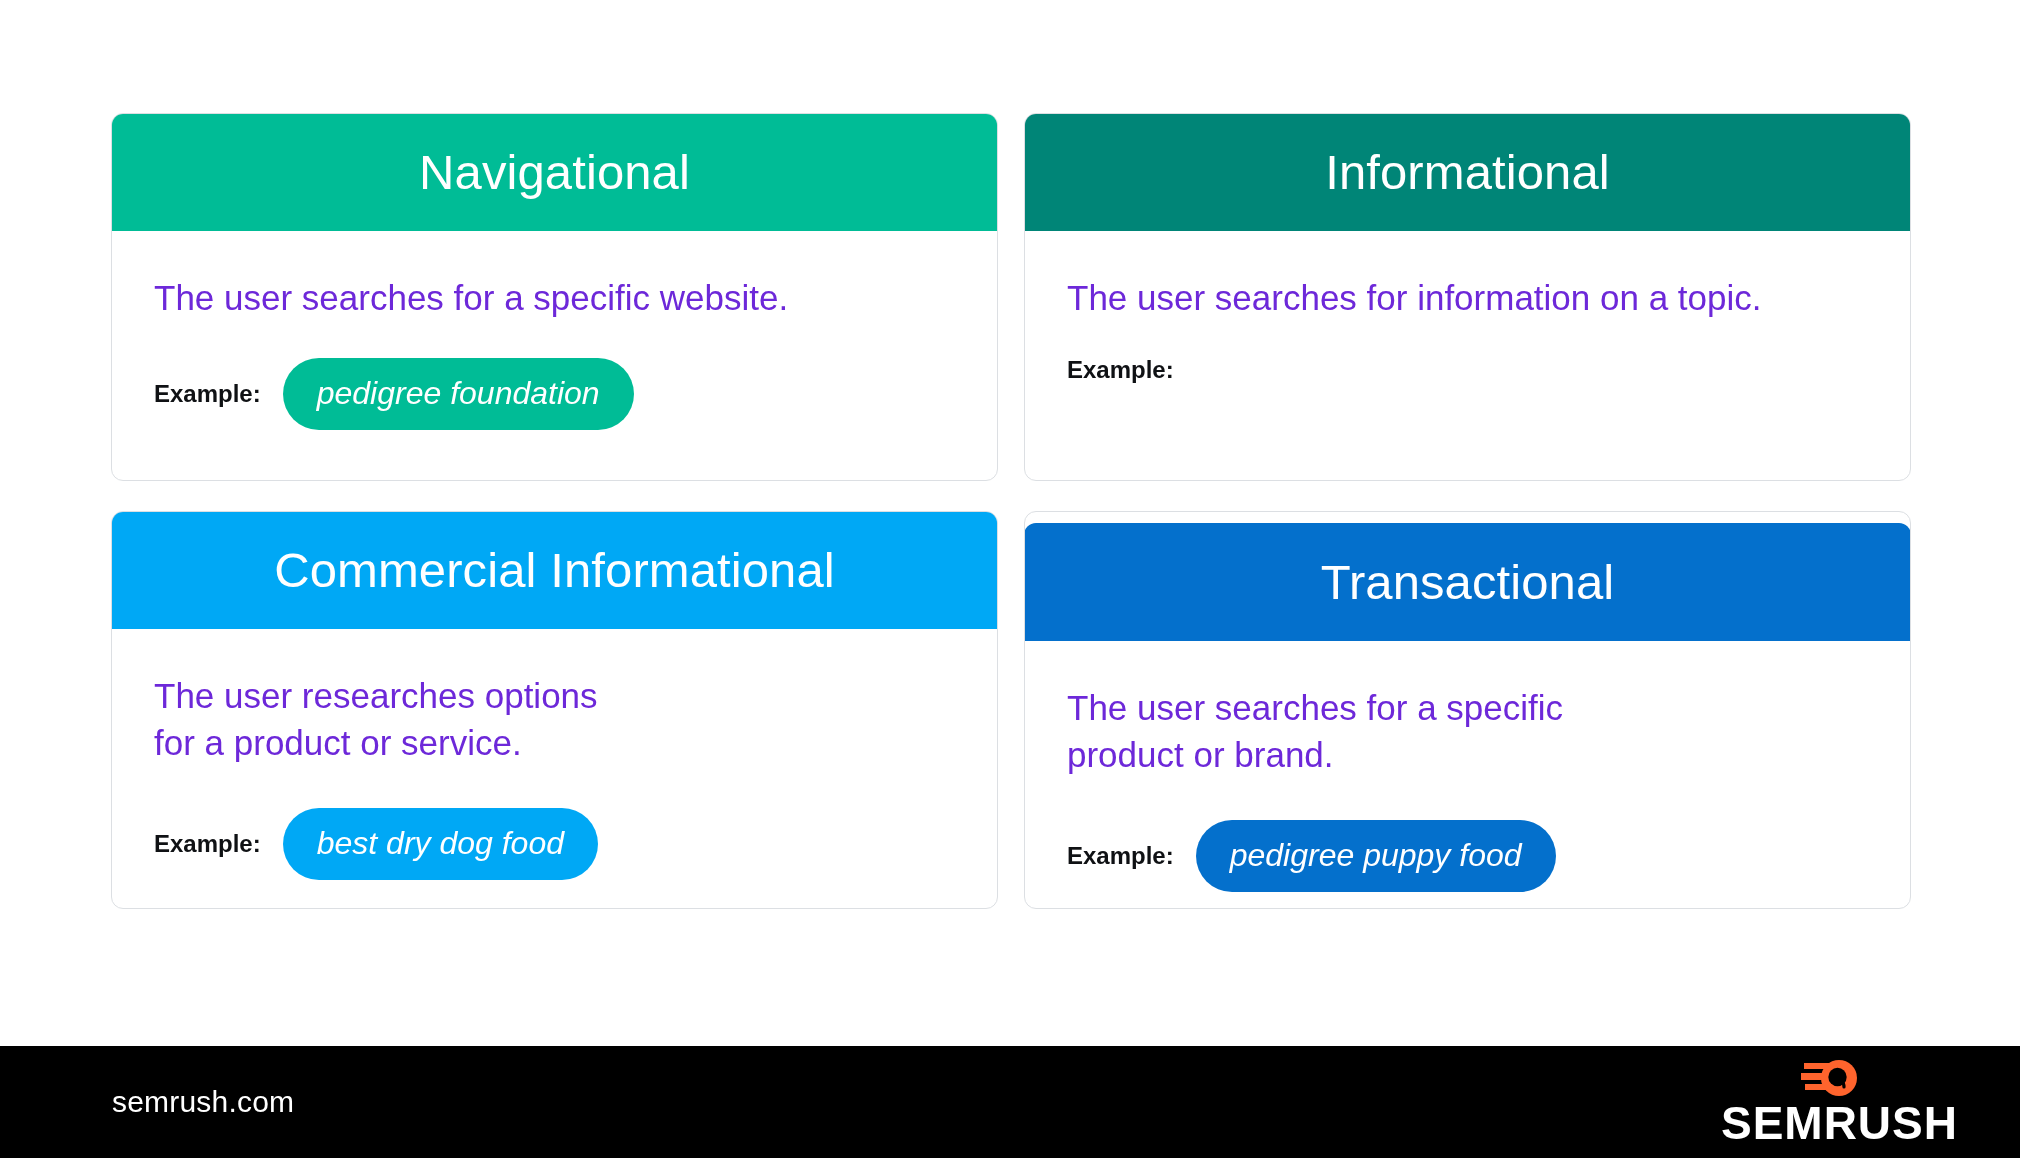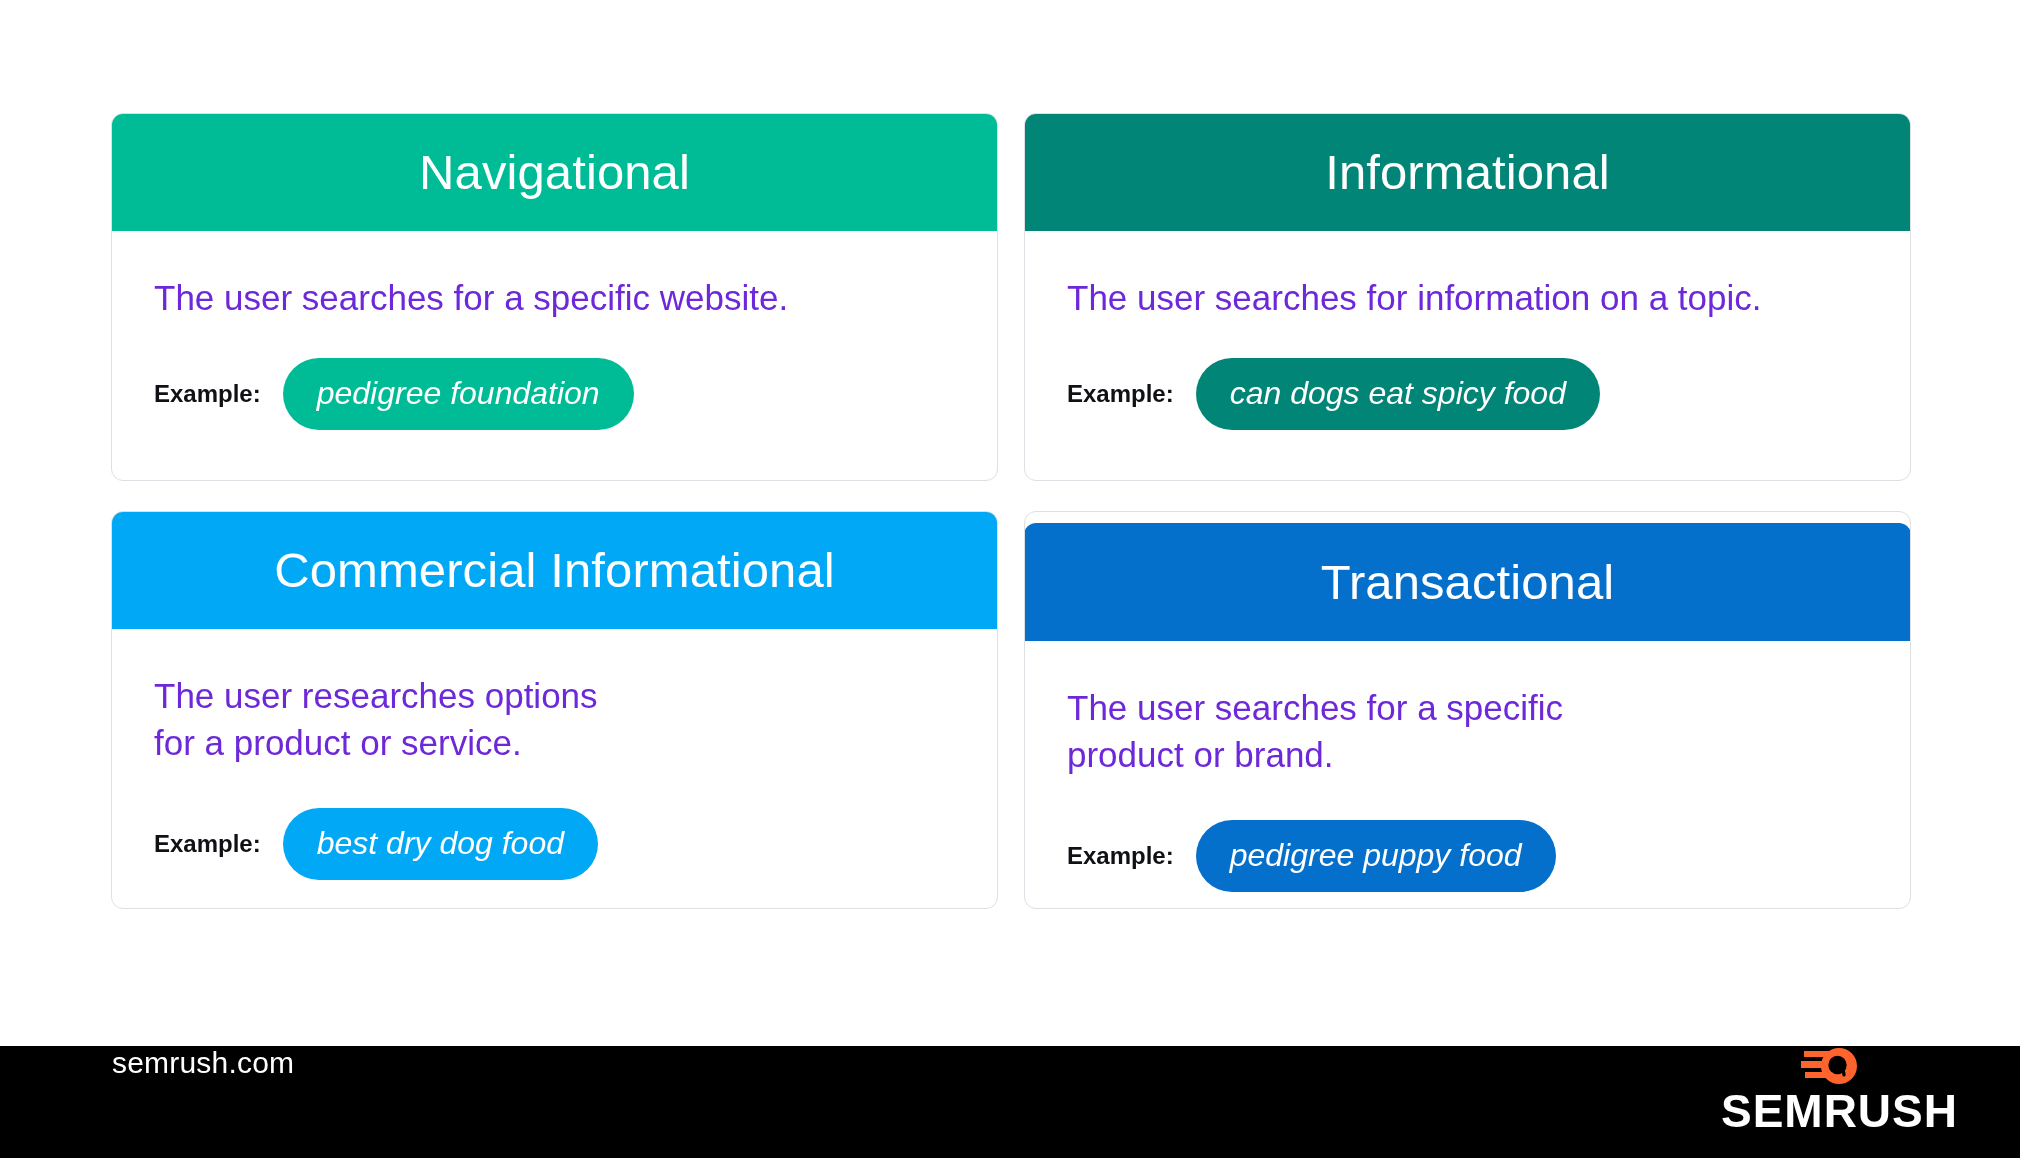--- a/index.html
+++ b/index.html
@@ -103,20 +103,21 @@
 
   
   .footer {
     position: absolute;
     left: 0;
     top: 1046px;
     width: 2020px;
     height: 112px;
     background: #000000;
     display: flex;
+    align-items: center;
     justify-content: space-between;
     box-sizing: border-box;
     padding: 0 62px 0 112px;
   }
 
   .footer-url {
     color: #ffffff;
     font-size: 30px;
     font-weight: 400;
     letter-spacing: 0.2px;
@@ -162,21 +163,20 @@
   </div>
 
   <div class="card">
     <div class="card-header" style="background: rgb(0, 133, 119);">
       <span class="card-title">Informational</span>
     </div>
     <div class="card-body">
       <p class="card-desc">The user searches for information on a topic.</p>
       <div class="example-row">
         <span class="example-label">Example:</span>
-        <span class="example-pill" style="background: rgb(0, 133, 119);">can dogs eat spicy food</span>
       </div>
     </div>
   </div>
 
   <div class="card tall">
     <div class="card-header" style="background: rgb(0, 168, 245);">
       <span class="card-title">Commercial Informational</span>
     </div>
     <div class="card-body">
       <p class="card-desc">The user researches options

